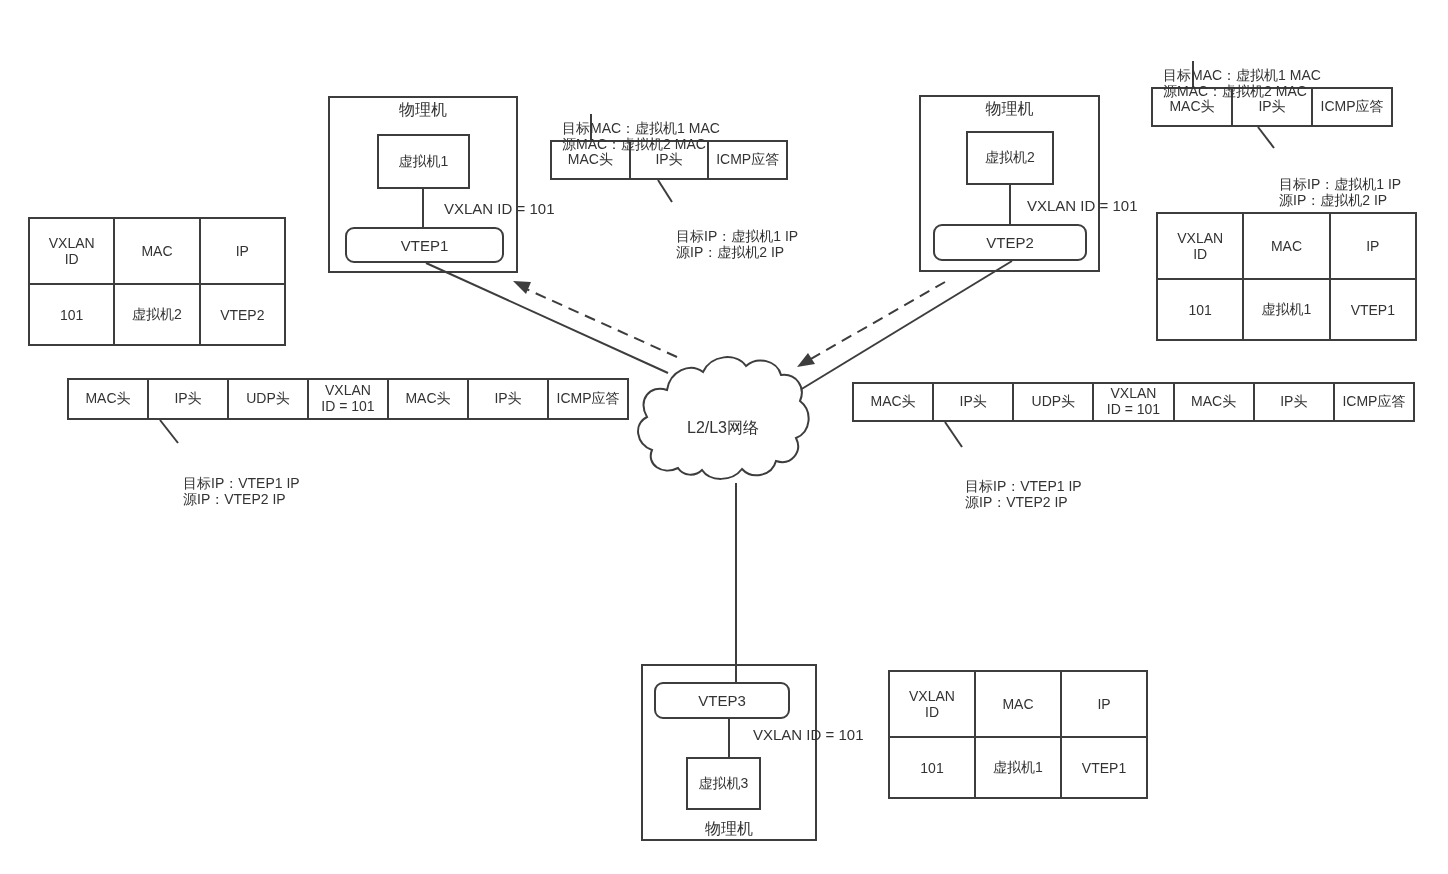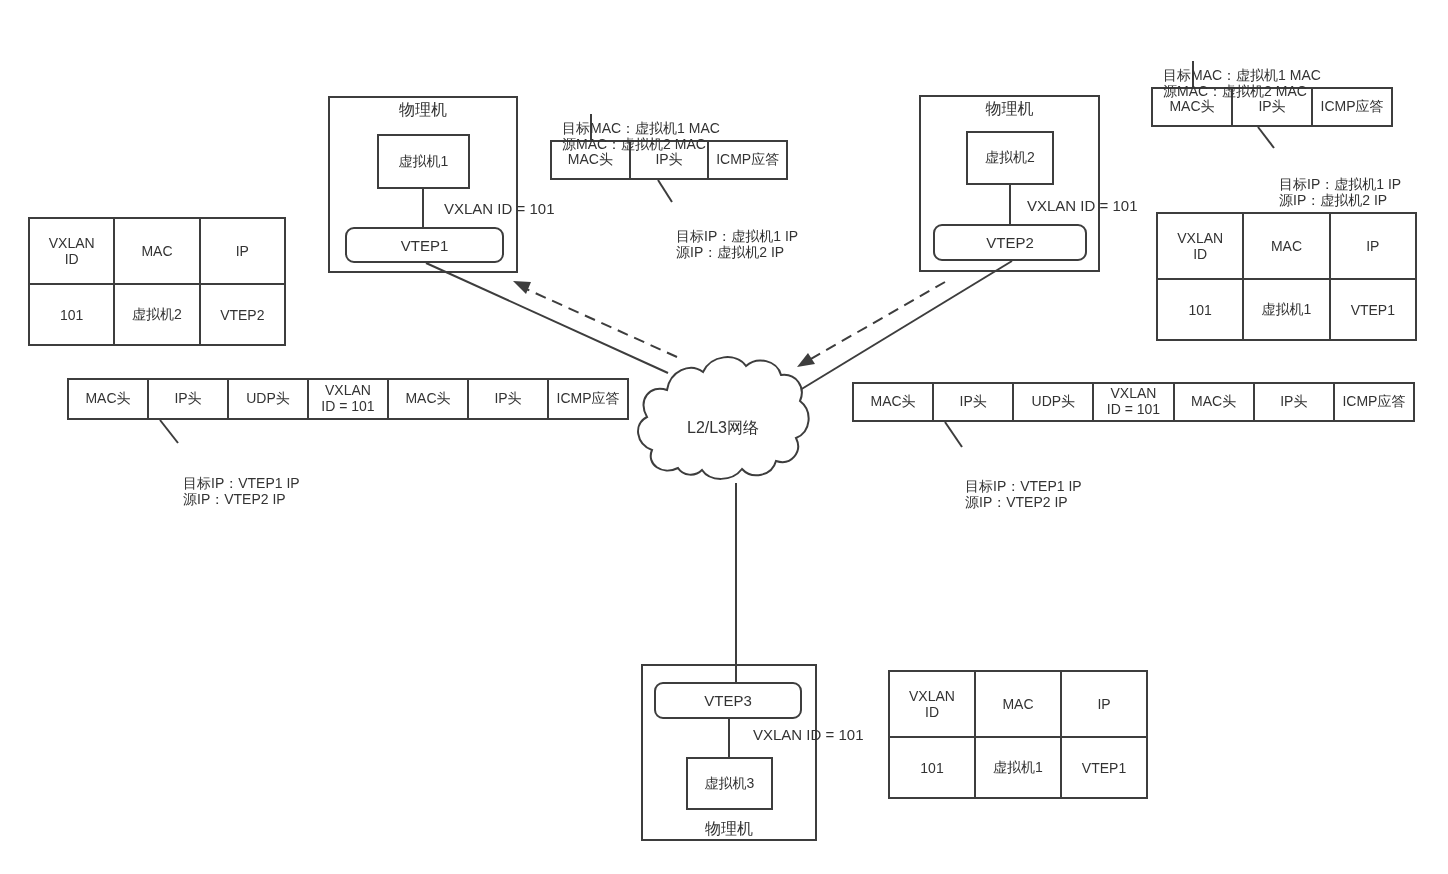--- a/index.html
+++ b/index.html
@@ -76,22 +76,22 @@
   <div class="vxlan-label" style="left:444px;top:200px;">VXLAN ID = 101</div>
 
   <div class="box host" style="left:919px;top:95px;width:181px;height:177px;"></div>
   <div class="host-title" style="left:919px;top:99px;width:181px;">物理机</div>
   <div class="box vm" style="left:966px;top:131px;width:88px;height:54px;">虚拟机2</div>
   <div class="box vtep" style="left:933px;top:224px;width:154px;height:37px;">VTEP2</div>
   <div class="vxlan-label" style="left:1027px;top:197px;">VXLAN ID = 101</div>
 
   <div class="box host" style="left:641px;top:664px;width:176px;height:177px;"></div>
   <div class="host-title" style="left:641px;top:819px;width:176px;">物理机</div>
-  <div class="box vtep" style="left:654px;top:682px;width:148px;height:37px;">VTEP3</div>
-  <div class="box vm" style="left:686px;top:757px;width:87px;height:53px;">虚拟机3</div>
+  <div class="box vtep" style="left:654px;top:682px;width:136px;height:37px;">VTEP3</div>
+  <div class="box vm" style="left:686px;top:757px;width:75px;height:53px;">虚拟机3</div>
   <div class="vxlan-label" style="left:753px;top:726px;">VXLAN ID = 101</div>
 
   <div class="cloud-label" style="left:723px;top:428px;">L2/L3网络</div>
 
   <table class="maptable" style="left:28px;top:217px;width:258px;">
     <tbody>
         <tr>
       <td>VXLAN ID</td>
       <td>MAC</td>
       <td>IP</td>

